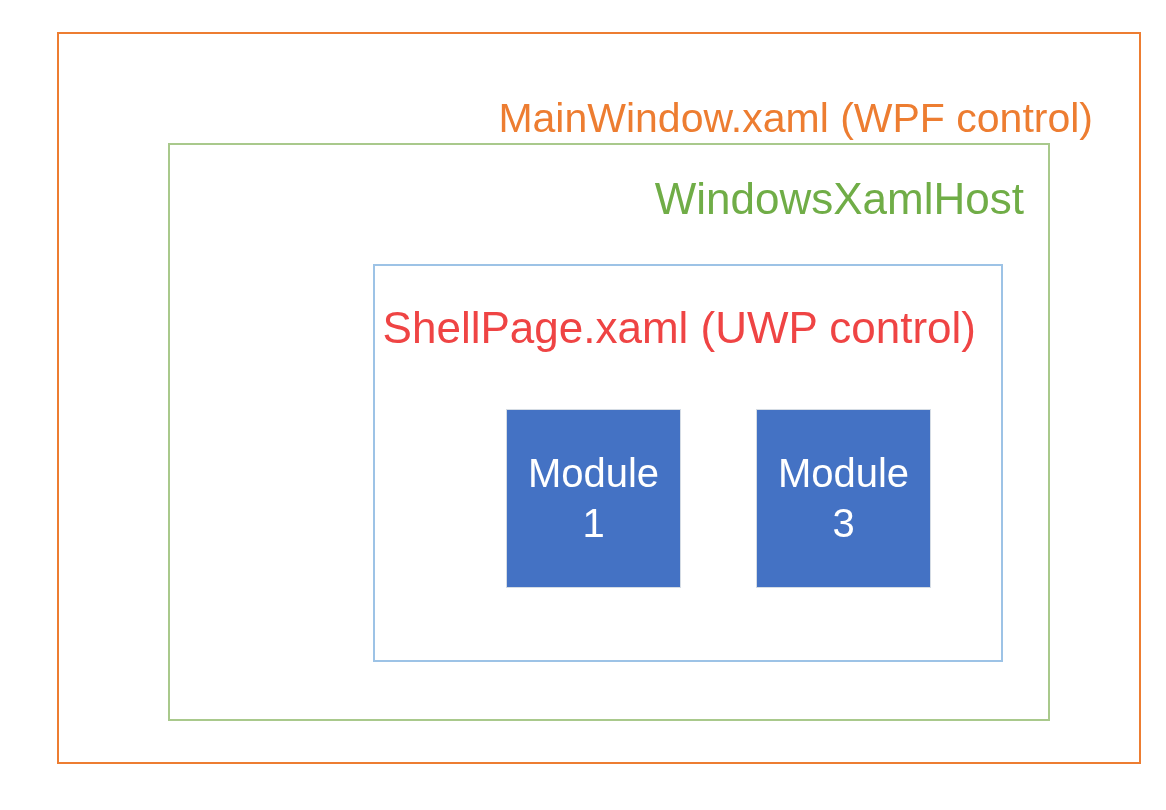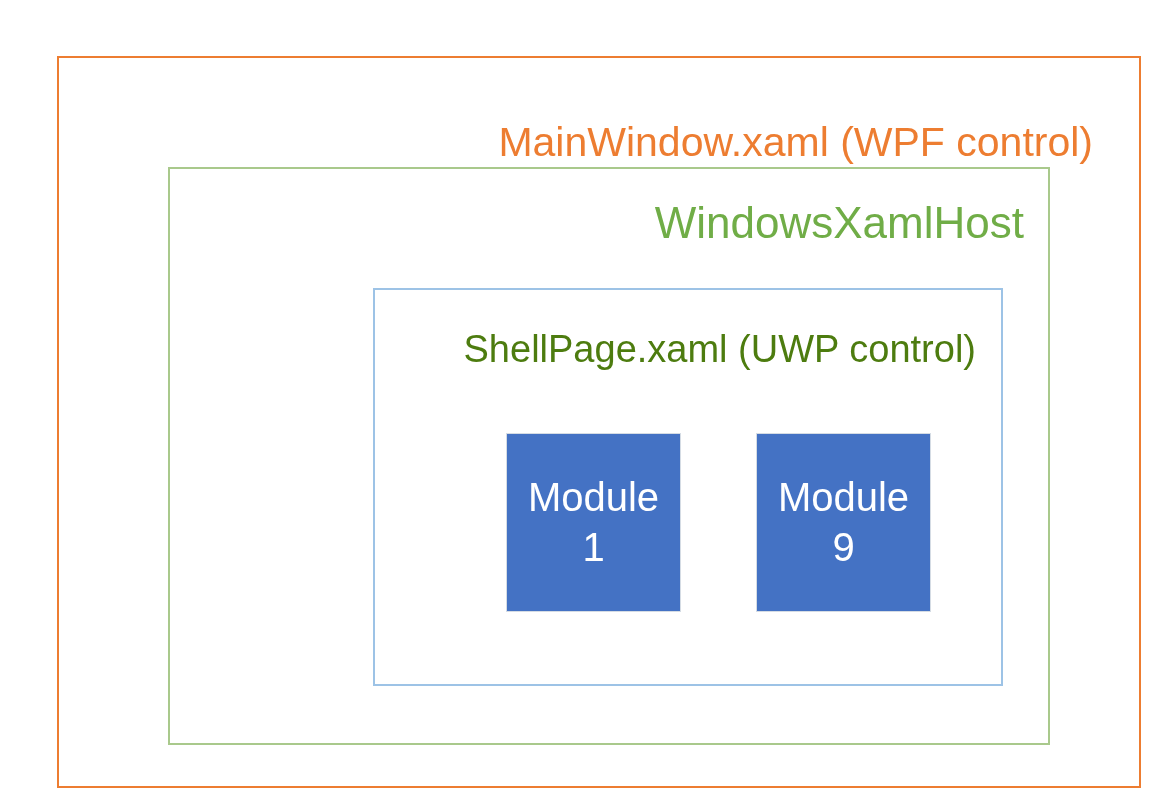--- a/index.html
+++ b/index.html
@@ -13,21 +13,20 @@
     background: #FFFFFF;
     font-family: "Liberation Sans", sans-serif;
     overflow: hidden;
   }
 
   #diagram-canvas {
     position: relative;
     width: 1166px;
     height: 652px;
     background: #FFFFFF;
-    margin-top: 24px;
   }
 
   
   .layer-box {
     position: absolute;
     box-sizing: border-box;
     background: transparent;
   }
 
   .layer-label {
@@ -71,22 +70,22 @@
   #uwp-layer {
     left: 369px;
     top: 260px;
     width: 630px;
     height: 398px;
     border: 2px solid #9DC3E6;
   }
   #uwp-layer-label {
     right: 25px;
     top: 40px;
-    font-size: 38px;
-    color: #4d7c0f;
+    font-size: 44px;
+    color: #ef4444;
     text-align: center;
   }
 
   
   .module-block {
     position: absolute;
     box-sizing: border-box;
     background: #4472C4;
     border: 1px solid #D5DCE4;
     display: flex;
@@ -134,19 +133,19 @@
 
       <div class="layer-box" id="uwp-layer" style="left:203px; top:119px;">
 
         <div class="layer-label" id="uwp-layer-label">ShellPage.xaml (UWP control)</div>
 
         <div class="module-block" id="module-1" style="left:131px; top:143px;">
           <span class="module-label">Module 1</span>
         </div>
 
         <div class="module-block" id="module-2" style="left:381px; top:143px;">
-          <span class="module-label">Module 9</span>
+          <span class="module-label">Module 3</span>
         </div>
 
       </div>
     </div>
   </div>
 </div>
 
 </body></html>

